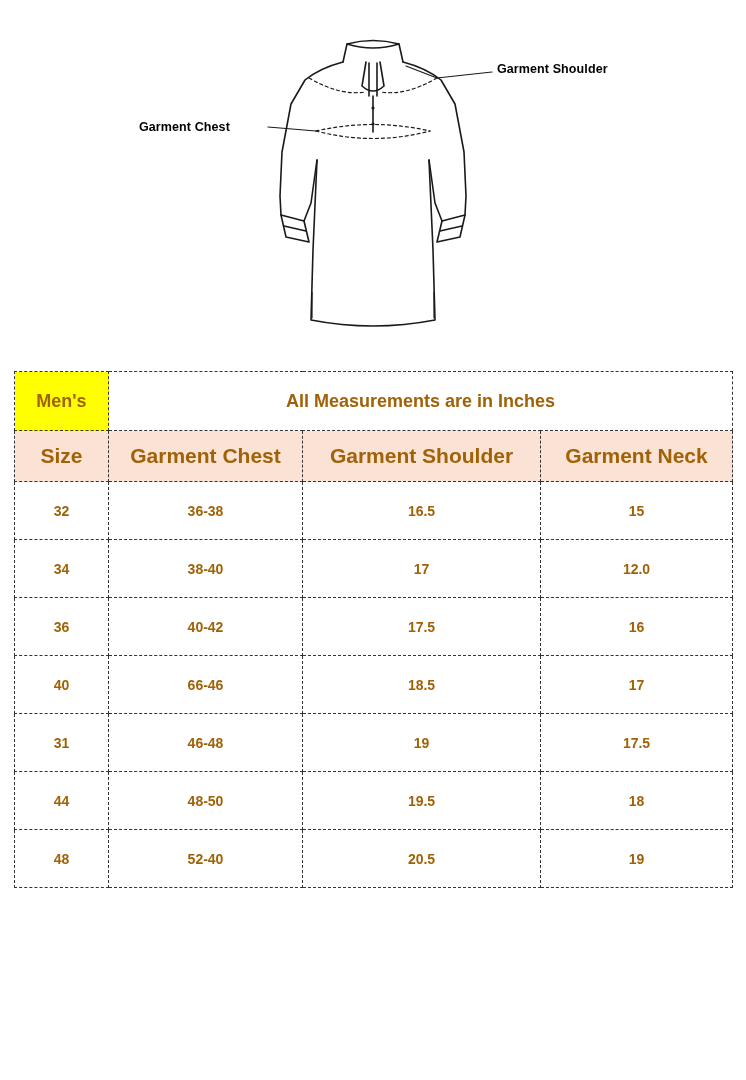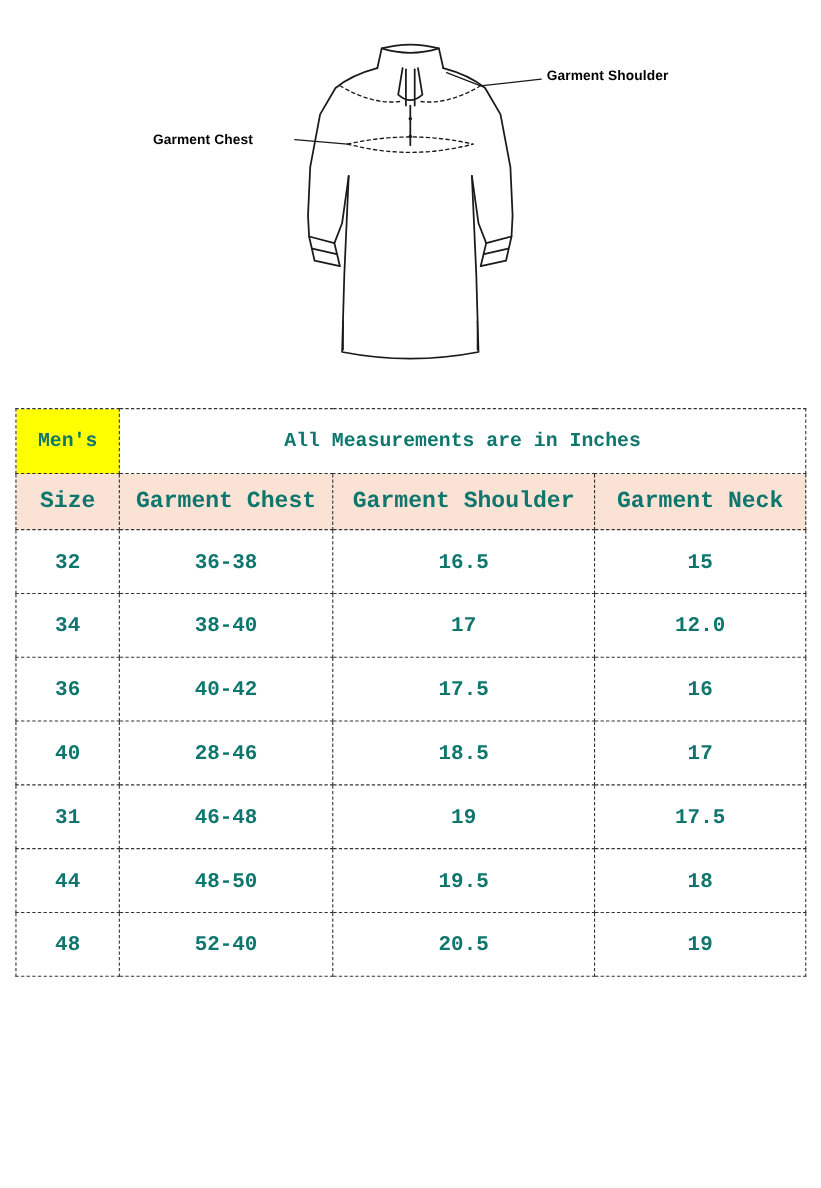--- a/index.html
+++ b/index.html
@@ -53,23 +53,22 @@
     border-collapse: collapse;
     width: 718px;
     table-layout: fixed;
   }
   table.size-table td {
     border: 1px dashed #333333;
     text-align: center;
     vertical-align: middle;
     font-size: 18px;
     font-weight: bold;
-    color: #0f766e;
+    color: #a16207;
     padding: 0;
-    font-family: Liberation Mono, monospace;
   }
   
   col.c1 { width: 94px; }
   col.c2 { width: 194px; }
   col.c3 { width: 238px; }
   col.c4 { width: 192px; }
 
   td.title-cell {
     background: #ffff00;
     height: 58px;
@@ -84,21 +83,21 @@
   }
   tr.header-row td {
     background: #fae2d5;
     height: 50px;
     font-size: 21px;
     font-weight: bold;
   }
   tr.data-row td {
     height: 57px;
     background: #ffffff;
-    font-size: 19px;
+    font-size: 14px;
     font-weight: bold;
   }
 </style>
 </head>
 <body>
 
 <div id="illustration">
 
   <svg width="746" height="362" viewBox="0 0 746 362">
     <g fill="none" stroke="#1a1a1a" stroke-width="1.6" stroke-linejoin="round" stroke-linecap="round">
@@ -178,21 +177,21 @@
         <td>12.0</td>
       </tr>
       <tr class="data-row">
         <td>36</td>
         <td>40-42</td>
         <td>17.5</td>
         <td>16</td>
       </tr>
       <tr class="data-row">
         <td>40</td>
-        <td>28-46</td>
+        <td>66-46</td>
         <td>18.5</td>
         <td>17</td>
       </tr>
       <tr class="data-row">
         <td>31</td>
         <td>46-48</td>
         <td>19</td>
         <td>17.5</td>
       </tr>
       <tr class="data-row">

